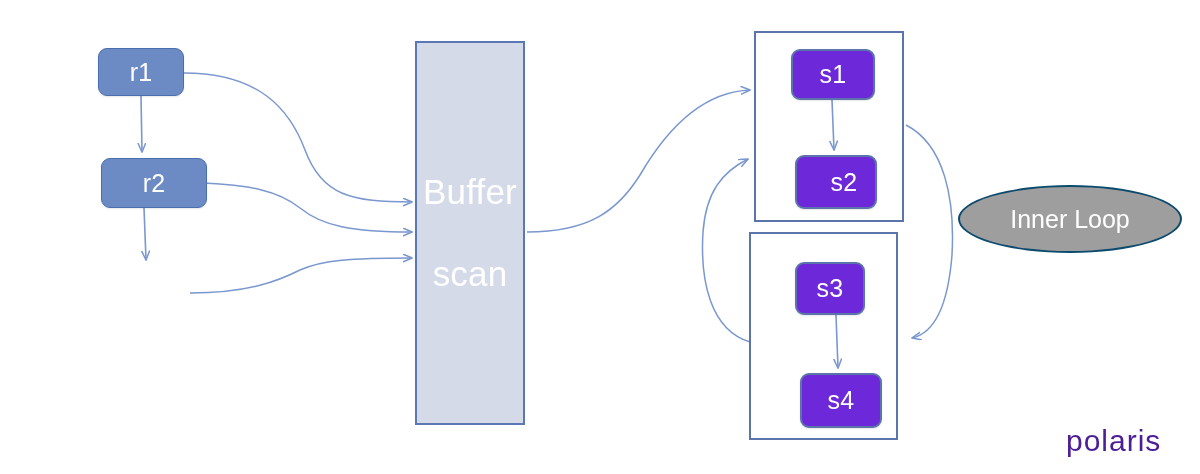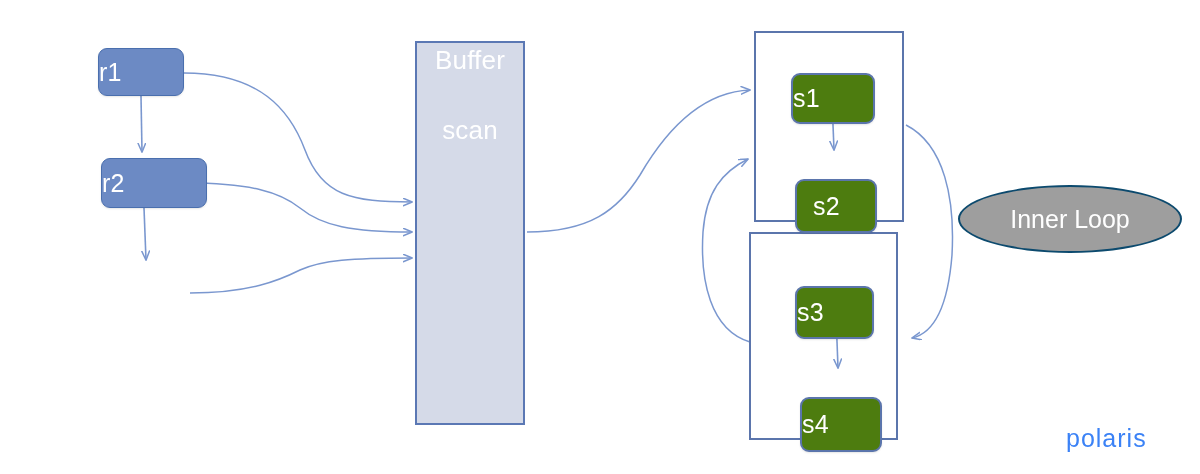--- a/index.html
+++ b/index.html
@@ -23,44 +23,43 @@
     top: 0;
     width: 1200px;
     height: 474px;
   }
   svg.edges { z-index: 1; }
   .node {
     position: absolute;
     box-sizing: border-box;
     display: flex;
     align-items: center;
-    justify-content: flex-start;
+    justify-content: center;
     z-index: 2;
     color: #ffffff;
     letter-spacing: 0.2px;
   }
   .rnode {
     background: #6c8ac4;
     border: 1.6px solid #4a6fae;
     border-radius: 9px;
     font-size: 25px;
     box-shadow: 0 1px 2px rgba(0,0,0,0.10);
   }
   .snode {
-    background: #4d7c0f;
+    background: #6d28d9;
     border: 2px solid #5b75ac;
     border-radius: 9px;
     font-size: 25px;
     box-shadow: 0 1px 2px rgba(0,0,0,0.10);
-    margin-top: 24px;
   }
   .buffer {
     background: #d5dae8;
     border: 2px solid #5b78b4;
-    font-size: 26px;
+    font-size: 35px;
     line-height: 1.32;
     text-align: center;
     flex-direction: column;
     gap: 36px;
   }
   .container-box {
     position: absolute;
     box-sizing: border-box;
     border: 2.4px solid #5b75ac;
     background: transparent;
@@ -74,22 +73,22 @@
     border-radius: 50%;
     display: flex;
     align-items: center;
     justify-content: center;
     color: #ffffff;
     font-size: 25px;
     z-index: 2;
   }
   .watermark {
     position: absolute;
-    color: #3b82f6;
-    font-size: 25px;
+    color: #4c1d95;
+    font-size: 30px;
     letter-spacing: 1px;
     z-index: 3;
     user-select: none;
   }
 </style>
 </head>
 <body>
 
 <div id="canvas">
 
@@ -135,21 +134,21 @@
 
   <div class="container-box" style="left:754px; top:31px; width:150px; height:191px;"></div>
   <div class="container-box" style="left:749px; top:232px; width:149px; height:208px;"></div>
 
   <div class="node snode" style="left:791px; top:49px; width:84px; height:51px;">
     <span>s1</span>
   </div>
   <div class="node snode" style="left:795px; top:155px; width:82px; height:54px;padding-left:16px;">
     <span>s2</span>
   </div>
-  <div class="node snode" style="left:795px; top:262px; width:79px; height:53px;">
+  <div class="node snode" style="left:795px; top:262px; width:70px; height:53px;">
     <span>s3</span>
   </div>
   <div class="node snode" style="left:800px; top:373px; width:82px; height:55px;">
     <span>s4</span>
   </div>
 
   <div class="ellipse" style="left:958px; top:185px; width:224px; height:68px;">
     <span>Inner Loop</span>
   </div>
 

